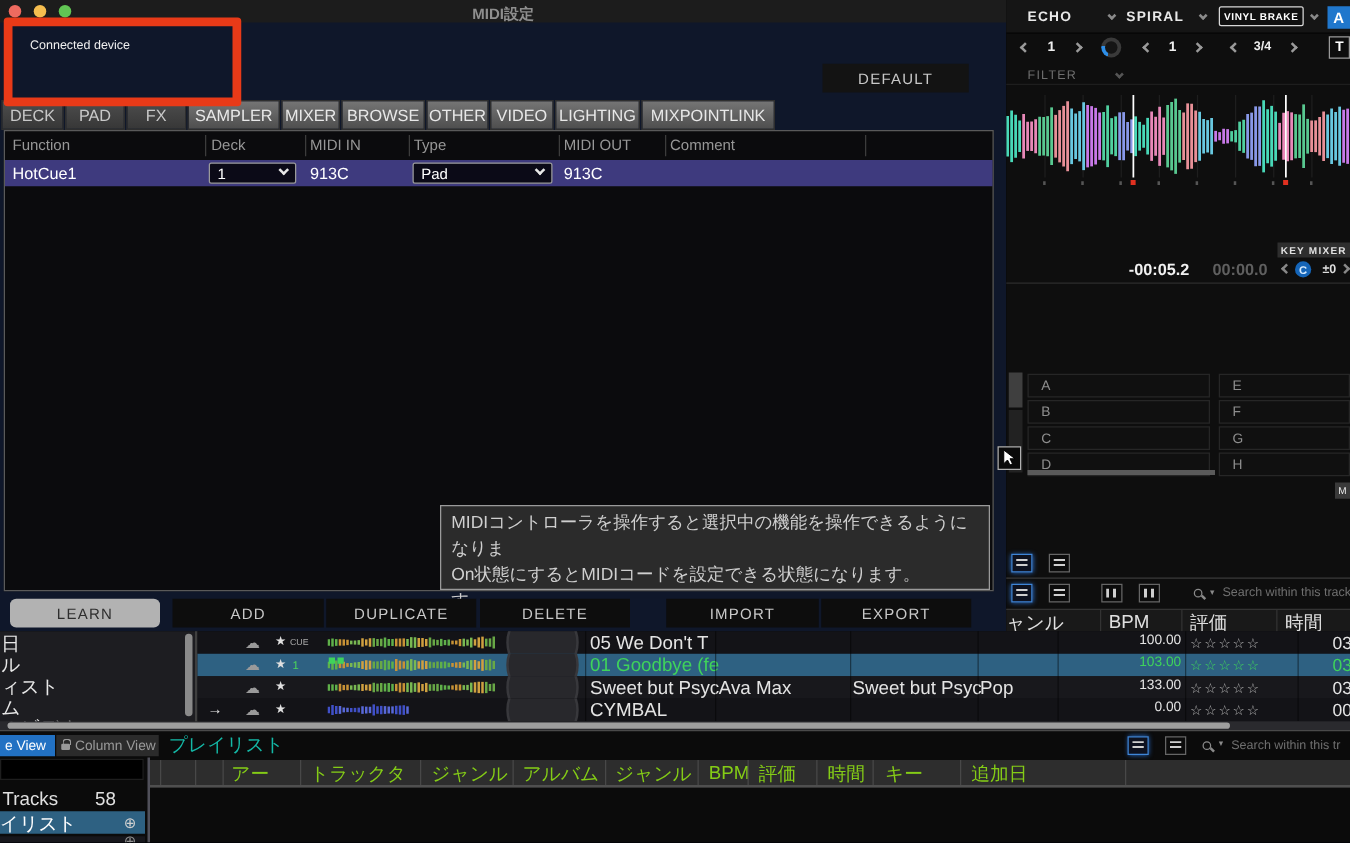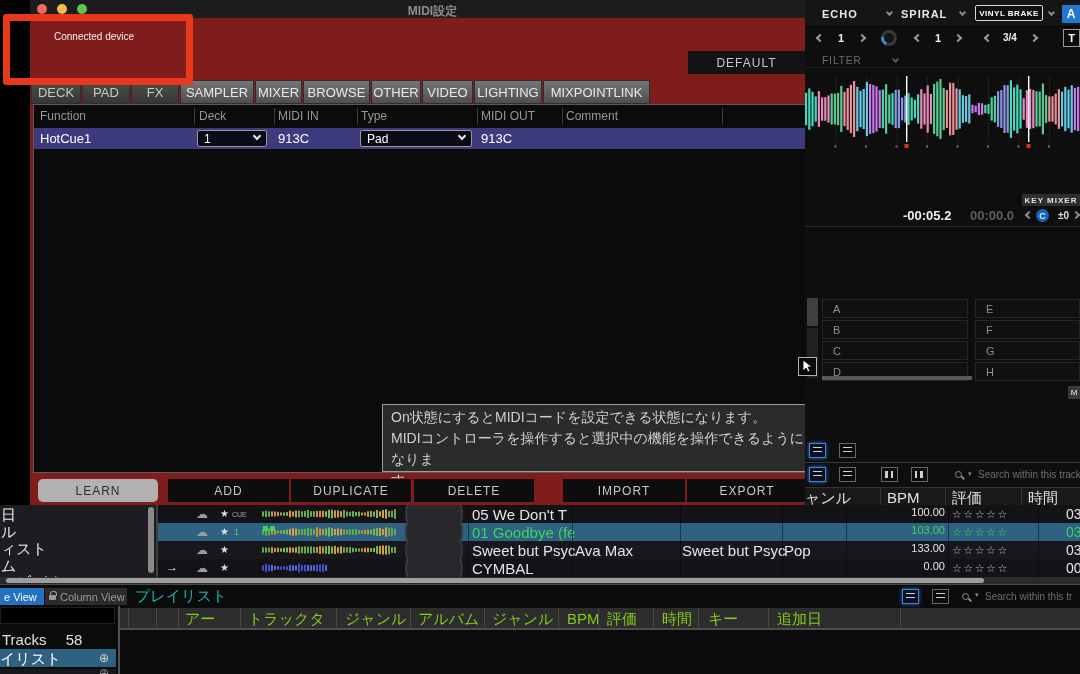--- a/index.html
+++ b/index.html
@@ -1,21 +1,21 @@
 <!DOCTYPE html>
 <html><head>
 <meta charset="utf-8">
 <style>
   * { margin:0; padding:0; box-sizing:border-box; }
   html,body { background:#000; }
   .stage { position:relative; width:1080px; height:674px; overflow:hidden;
            background:#000; font-family:"Liberation Sans","DejaVu Sans",sans-serif; }
 
   
-  .dlg { position:absolute; left:0; top:0; width:805px; height:505px; background:#7f1d1d;margin-left:30px; }
+  .dlg { position:absolute; left:0; top:0; width:805px; height:505px; background:#0f172a; }
   .titlebar { position:absolute; left:0; top:0; width:805px; height:18px; background:#1c1c1c; }
   .tl { position:absolute; top:4px; width:10px; height:10px; border-radius:50%; }
   .tl.red { left:7px;  background:#ee6a5f; }
   .tl.yel { left:27px; background:#f5bd4f; }
   .tl.grn { left:47px; background:#61c554; }
   .dtitle { position:absolute; left:0; right:0; top:3px; text-align:center;
             font-size:12px; font-weight:bold; color:#8e8e8e; }
   .cdlabel { position:absolute; left:24px; top:31px; font-size:10px; color:#f0f0f0; }
   .cdselect { position:absolute; left:9px; top:53px; width:166px; height:23px;
               background:#050505; border:1px solid #4a4a4a; border-radius:2px;
@@ -206,22 +206,22 @@
         <span class="cell" style="left:244px">913C</span>
         <div class="dd" style="left:326px;width:112px">
           <span>Pad</span>
           <span class="chev-d"></span>
         </div>
         <span class="cell" style="left:447px">913C</span>
       </div>
     </div>
 
     <div class="infobox">
+      <span>MIDIコントローラを操作すると選択中の機能を操作できるようになりま</span>
       <span>On状態にするとMIDIコードを設定できる状態になります。</span>
-      <span>MIDIコントローラを操作すると選択中の機能を操作できるようになりま</span>
       <span>す。</span>
     </div>
 
     <div class="dbtn learn" style="left:8px;width:120px">LEARN</div>
     <div class="dbtn" style="left:138px;width:121px">ADD</div>
     <div class="dbtn" style="left:261px;width:120px">DUPLICATE</div>
     <div class="dbtn" style="left:384px;width:120px">DELETE</div>
     <div class="dbtn" style="left:533px;width:122px">IMPORT</div>
     <div class="dbtn" style="left:657px;width:120px">EXPORT</div>
   </div>
@@ -675,21 +675,21 @@
     <span class="pltitle">プレイリスト</span>
 
     <div class="licon sel" style="left:902px;top:4px"></div>
     <div class="licon" style="left:932px;top:4px"></div>
     <span class="mag" style="left:962px;top:8px"></span>
     <span class="caret" style="left:975px;top:6px">▾</span>
     <span class="searchtxt" style="left:985px;top:6px">Search within this tr</span>
 
     <div class="bsearchbox"></div>
     <span class="brow" style="left:2px;top:46px">Tracks</span>
-    <span class="brow" style="left:56px;top:46px;width:36px;text-align:center">58</span>
+    <span class="brow" style="left:76px;top:46px;width:36px;text-align:left">58</span>
     <div class="plrow">
       <span class="brow" style="left:0;top:1px;color:#fff">イリスト</span>
       <span class="brow" style="left:99px;top:2px;font-size:12px;color:#d0d0d0">⊕</span>
     </div>
     <div class="plrow2">
       <span class="brow" style="left:99px;top:-3px;font-size:12px;color:#909090">⊕</span>
     </div>
     <div class="bdiv"></div>
 
     <div class="bhead">

